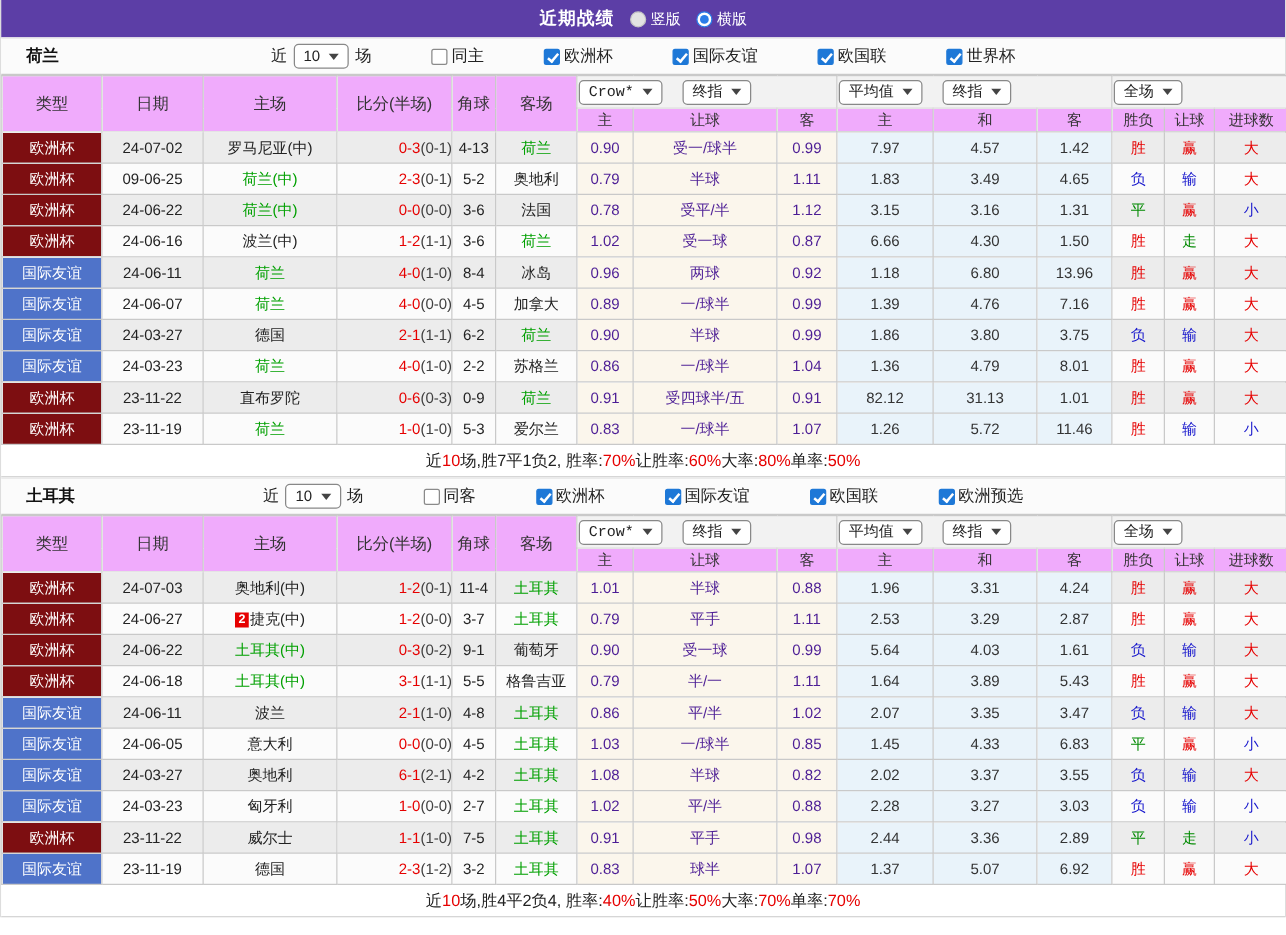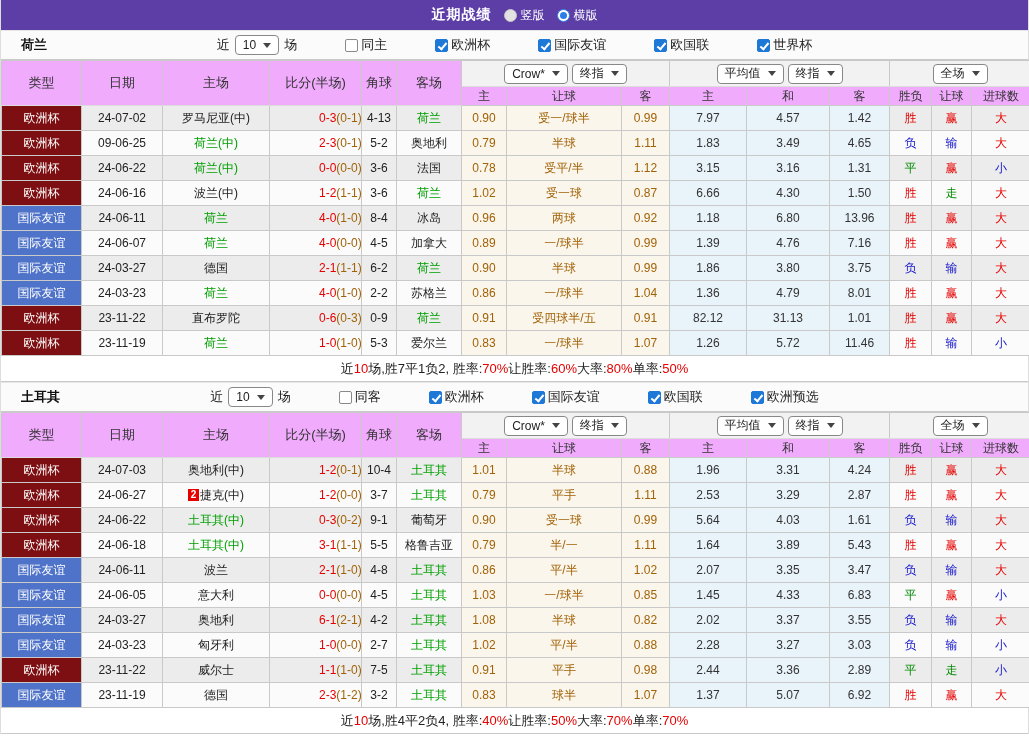--- a/index.html
+++ b/index.html
@@ -31,32 +31,32 @@
   
   .dd{display:inline-flex;align-items:center;gap:7px;border:1px solid #888;border-radius:4px;background:#fff;padding:1px 7px;height:20px;font-size:12px;color:#222;cursor:pointer;white-space:nowrap;}
   .caret{width:0;height:0;border-left:4px solid transparent;border-right:4px solid transparent;border-top:5px solid #444;}
   
   table{border-collapse:collapse;table-layout:fixed;width:1029px;font-size:12px;}
   th,td{border:1px solid #c9c9c9;text-align:center;padding:0 1px;white-space:nowrap;overflow:hidden;}
   thead th{background:#f0abfc;font-weight:normal;font-size:13px;color:#333;}
   thead tr.hrow-a th{height:26px;border-bottom-color:#dcdcdc;}
   thead tr.hrow-b th{height:19px;font-size:12px;}
   th.ctrl{background:#f2f2f2;}
-  .hdr-group{display:flex;align-items:center;justify-content:center;gap:4px;}
+  .hdr-group{display:flex;align-items:center;gap:16px;font-family:Liberation Mono, monospace;}
   tbody td{height:25px;}
   tbody tr.odd td.plain{background:#ececec;}
   tbody tr.even td.plain{background:#fbfbfb;}
   td.comp{color:#fff;font-size:12px;}
   td.comp.euro{background:var(--euro_maroon);}
   td.comp.friendly{background:var(--friendly_blue);}
-  td.odds{background:var(--odds_bg);color:#a16207;}
+  td.odds{background:var(--odds_bg);color:#4c1d95;}
   td.avg{background:var(--avg_bg);color:#333;}
   .t-green{color:var(--team_green);}
   .s-main{color:var(--result_red);margin-left:48px;}
-  .s-half{color:#a16207;}
+  .s-half{color:#404040;}
   .c-red{color:var(--result_red);}
   .c-blue{color:var(--result_blue);}
   .c-green{color:var(--result_green);}
   .red-card-badge{display:inline-block;background:#e60000;color:#fff;font-size:10px;font-weight:bold;line-height:12px;min-width:11px;padding:0 1px;margin-right:1px;vertical-align:1px;}
   .summary{height:26px;display:flex;align-items:center;justify-content:center;font-size:13px;background:#fff;border-bottom:1px solid #c9c9c9;color:#222;}
   .summary .red{color:var(--result_red);}
 </style>
 </head>
 <body>
 
@@ -461,21 +461,21 @@
             <th>让球</th>
             <th>进球数</th>
           </tr>
         </thead>
         <tbody>
           <tr class="odd">
             <td class="comp euro">欧洲杯</td>
             <td class="plain">24-07-03</td>
             <td class="plain"><span class="">奥地利(中)</span></td>
             <td class="plain"><span class="s-main">1-2</span><span class="s-half">(0-1)</span></td>
-            <td class="plain">10-4</td>
+            <td class="plain">11-4</td>
             <td class="plain"><span class="t-green">土耳其</span></td>
             <td class="odds">1.01</td>
             <td class="odds">半球</td>
             <td class="odds">0.88</td>
             <td class="avg">1.96</td>
             <td class="avg">3.31</td>
             <td class="avg">4.24</td>
             <td class="plain c-red">胜</td>
             <td class="plain c-red">赢</td>
             <td class="plain c-red">大</td>

